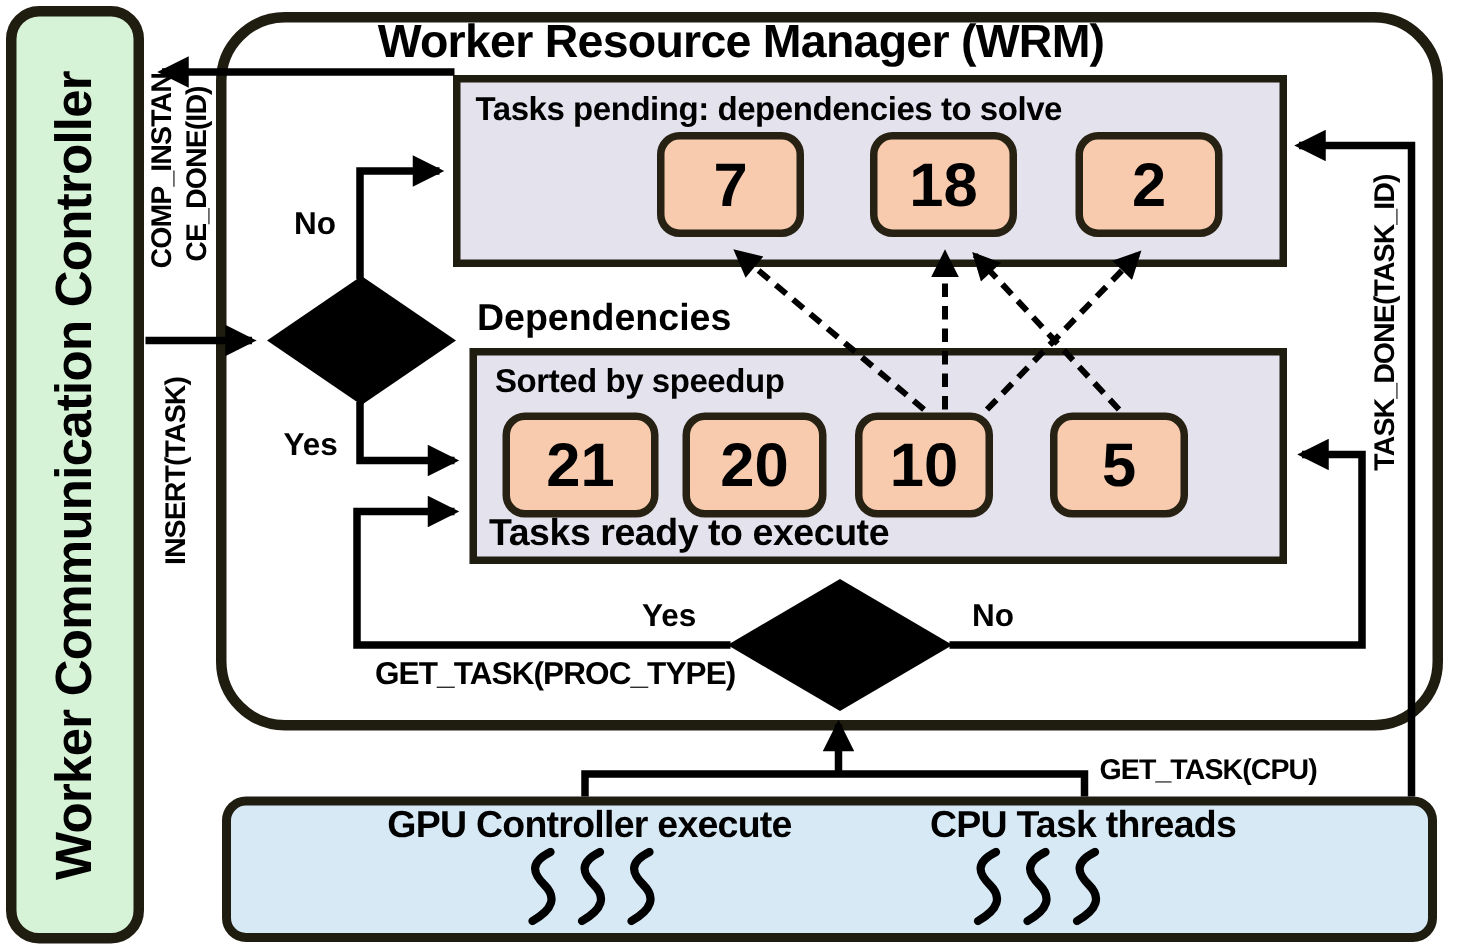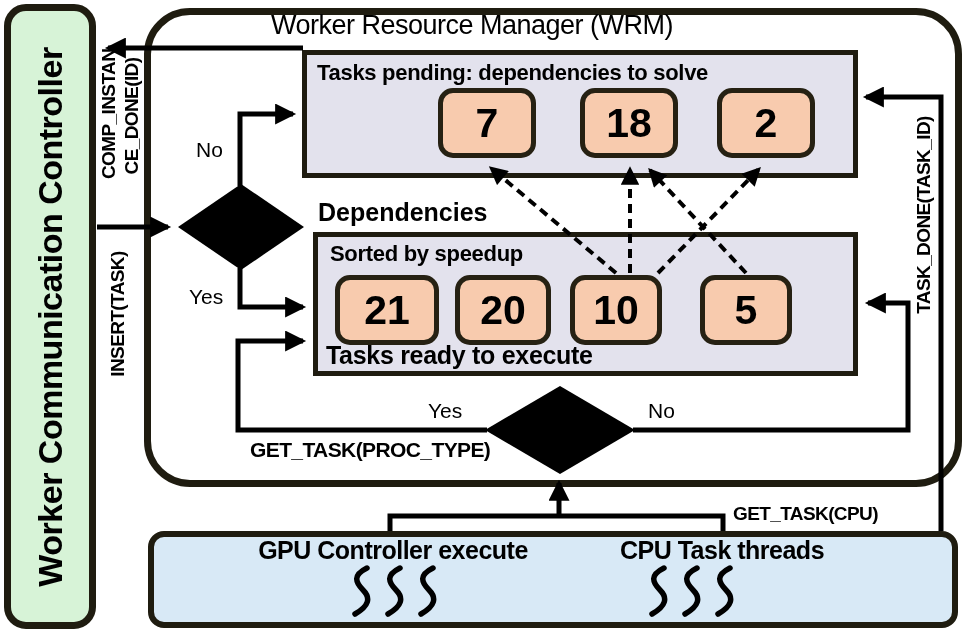--- a/index.html
+++ b/index.html
@@ -5,36 +5,36 @@
   html,body{margin:0;padding:0;background:#fff;}
   #stage{position:relative;width:974px;height:633px;background:#fff;overflow:hidden;
          font-family:"Liberation Sans",sans-serif;color:#000;}
   .panel{position:absolute;box-sizing:border-box;}
   #wcc{left:4px;top:4px;width:92px;height:625px;background:#d7f3d7;
        border:7px solid #1f1c10;border-radius:22px;z-index:1;}
   #wcc .vtext{position:absolute;left:50%;top:50%;transform:translate(-50%,-50%) rotate(-90deg);
        white-space:nowrap;font-weight:bold;font-size:34px;letter-spacing:-0.5px;}
   #wrm{left:144px;top:8px;width:818px;height:479px;background:#fff;
        border:7px solid #1f1c10;border-radius:46px;z-index:1;}
-  #wrm-title{position:absolute;left:142px;top:10px;width:660px;text-align:center;
-       font-weight:normal;font-size:27px;letter-spacing:-0.5px;z-index:4;}
+  #wrm-title{position:absolute;left:164px;top:10px;width:660px;text-align:center;
+       font-weight:bold;font-size:31px;letter-spacing:-0.5px;z-index:4;}
   #pending-panel{left:302px;top:50px;width:556px;height:128px;background:#e3e2ed;
        border:5px solid #1f1c10;z-index:1;}
   #ready-panel{left:313px;top:232px;width:545px;height:144px;background:#e3e2ed;
        border:5px solid #1f1c10;z-index:1;}
   #threads-panel{left:148px;top:531px;width:810px;height:97px;background:#d8e9f6;
        border:6px solid #1f1c10;border-radius:16px;z-index:1;}
   .panel-label{font-weight:bold;font-size:22px;letter-spacing:-0.3px;}
   #pending-label{margin:5px 0 0 10px;}
   #sorted-label{margin:4px 0 0 12px;}
   #ready-label{position:absolute;left:8px;bottom:1px;font-size:25px;}
   .task{position:absolute;box-sizing:border-box;height:70px;background:#f8cbae;
         border:5px solid #262113;border-radius:15px;display:flex;align-items:center;
         justify-content:center;font-weight:bold;font-size:41px;z-index:2;}
-  .flow-label{position:absolute;font-weight:normal;font-size:21px;z-index:4;white-space:nowrap;}
+  .flow-label{position:absolute;font-weight:bold;font-size:21px;z-index:4;white-space:nowrap;}
   .proto-label{position:absolute;font-weight:bold;font-size:19px;letter-spacing:-0.6px;
         z-index:4;white-space:nowrap;}
   .rot{transform:rotate(-90deg);text-align:center;}
   #deps-label{position:absolute;left:318px;top:198px;font-weight:bold;font-size:25px;z-index:4;}
   #overlay{position:absolute;left:0;top:0;z-index:3;pointer-events:none;}
   .thread-label{position:absolute;top:536px;text-align:center;font-weight:bold;
         font-size:25px;letter-spacing:-0.5px;z-index:4;}
   .squigs{position:absolute;top:565px;display:flex;gap:9px;z-index:4;}
 </style>
 </head>

